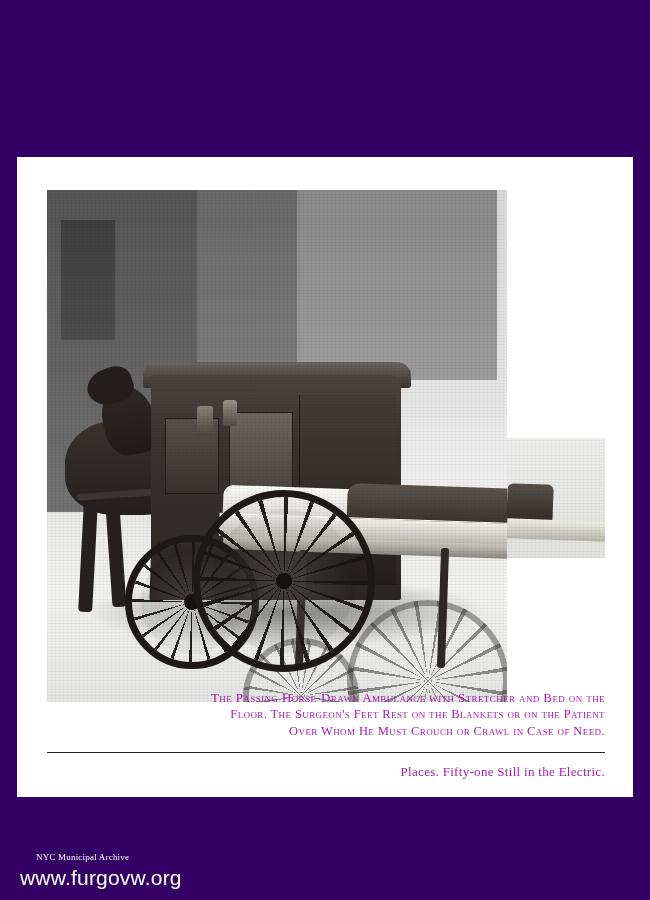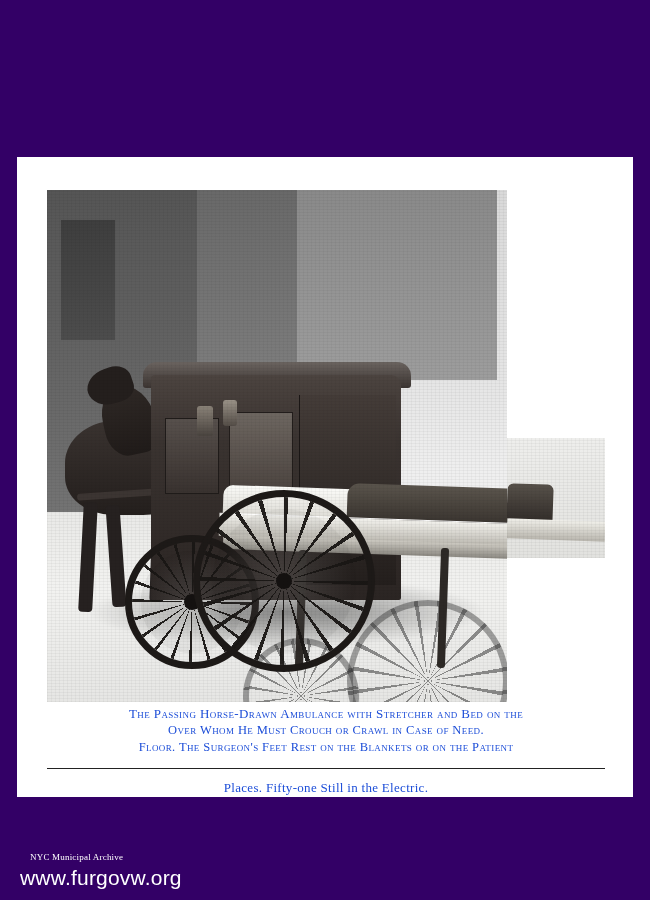--- a/index.html
+++ b/index.html
@@ -240,24 +240,24 @@
       repeating-linear-gradient(0deg, rgba(0,0,0,.035) 0px, rgba(0,0,0,.035) 1px, rgba(255,255,255,0) 1px, rgba(255,255,255,0) 3px),
       repeating-linear-gradient(90deg, rgba(0,0,0,.03) 0px, rgba(0,0,0,.03) 1px, rgba(255,255,255,0) 1px, rgba(255,255,255,0) 4px);
     mix-blend-mode: multiply;
     pointer-events: none;
   }
 
   
   .caption-block {
     position: absolute;
     left: 30px;
-    top: 548px;
+    top: 532px;
     width: 558px;
-    text-align: center;
-    color: #1d4ed8;
+    text-align: right;
+    color: #a21caf;
   }
   .caption-main {
     font-family: "Liberation Serif", serif;
     font-size: 12.5px;
     font-variant: small-caps;
     letter-spacing: .4px;
     line-height: 17px;
   }
   .caption-main .line1 { font-size: 13px; }
   .rule {
@@ -269,21 +269,21 @@
   .caption-sub {
     font-family: "Liberation Serif", serif;
     font-size: 13px;
     letter-spacing: .3px;
     line-height: 18px;
   }
 
   
   .archive-credit {
     position: absolute;
-    left: 30px;
+    left: 36px;
     top: 852px;
     font-family: "Liberation Serif", serif;
     font-size: 9px;
     color: #ffffff;
     letter-spacing: .2px;
   }
   .site-watermark {
     position: absolute;
     left: 20px;
     top: 866px;
@@ -350,22 +350,22 @@
       <div class="ext-bg"></div>
       <div class="ext-blanket"></div>
       <div class="ext-frame"></div>
       <div class="grain"></div>
     </div>
   </div>
 
   <div class="caption-block">
     <div class="caption-main">
       <div class="line1">The Passing Horse-Drawn Ambulance with Stretcher and Bed on the</div>
+      <div>Floor.   The Surgeon's Feet Rest on the Blankets or on the Patient</div>
       <div>Over Whom He Must Crouch or Crawl in Case of Need.</div>
-      <div>Floor.   The Surgeon's Feet Rest on the Blankets or on the Patient</div>
     </div>
     <div class="rule"></div>
     <div class="caption-sub">
       <div>Places.  Fifty-one Still in the Electric.</div>
     </div>
   </div>
 
 </div>
 
 <div class="archive-credit">NYC Municipal Archive</div>

